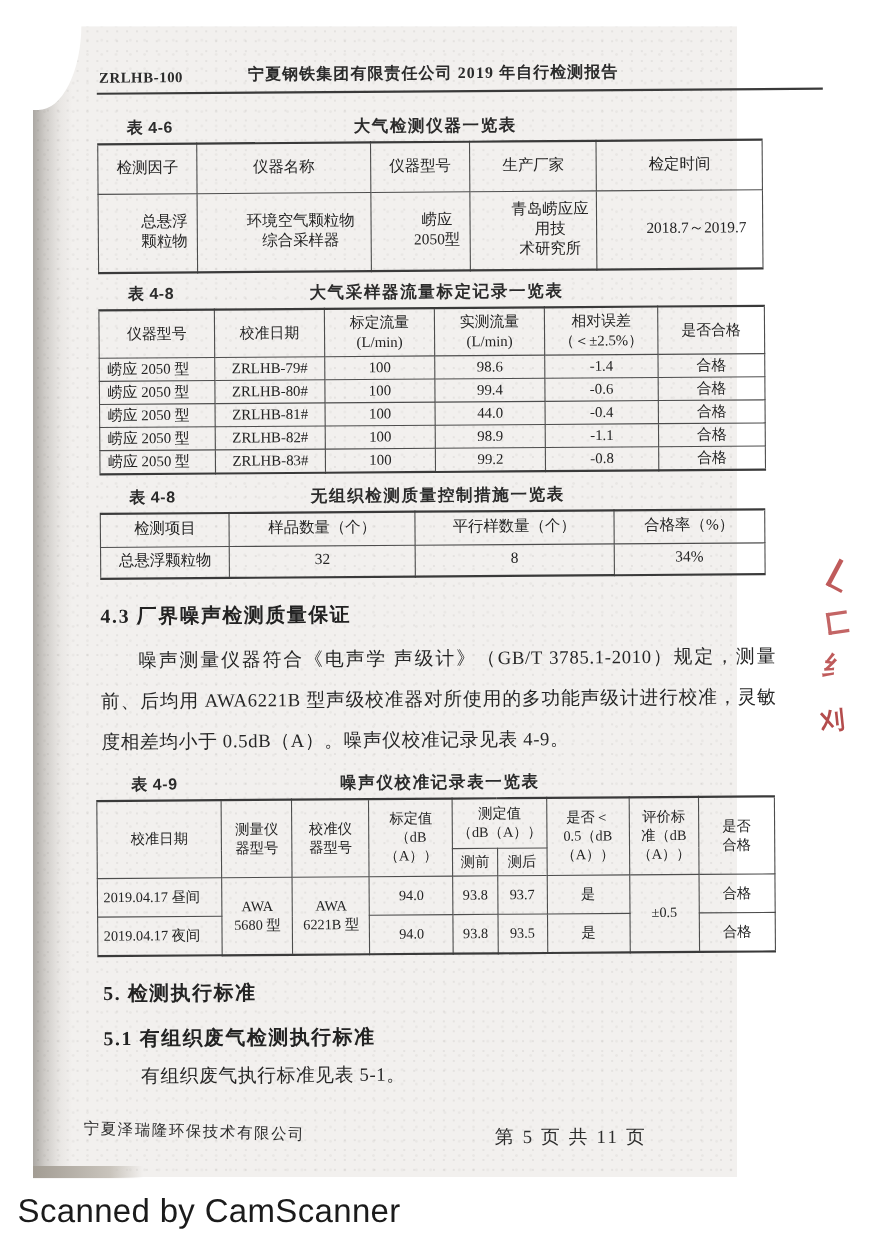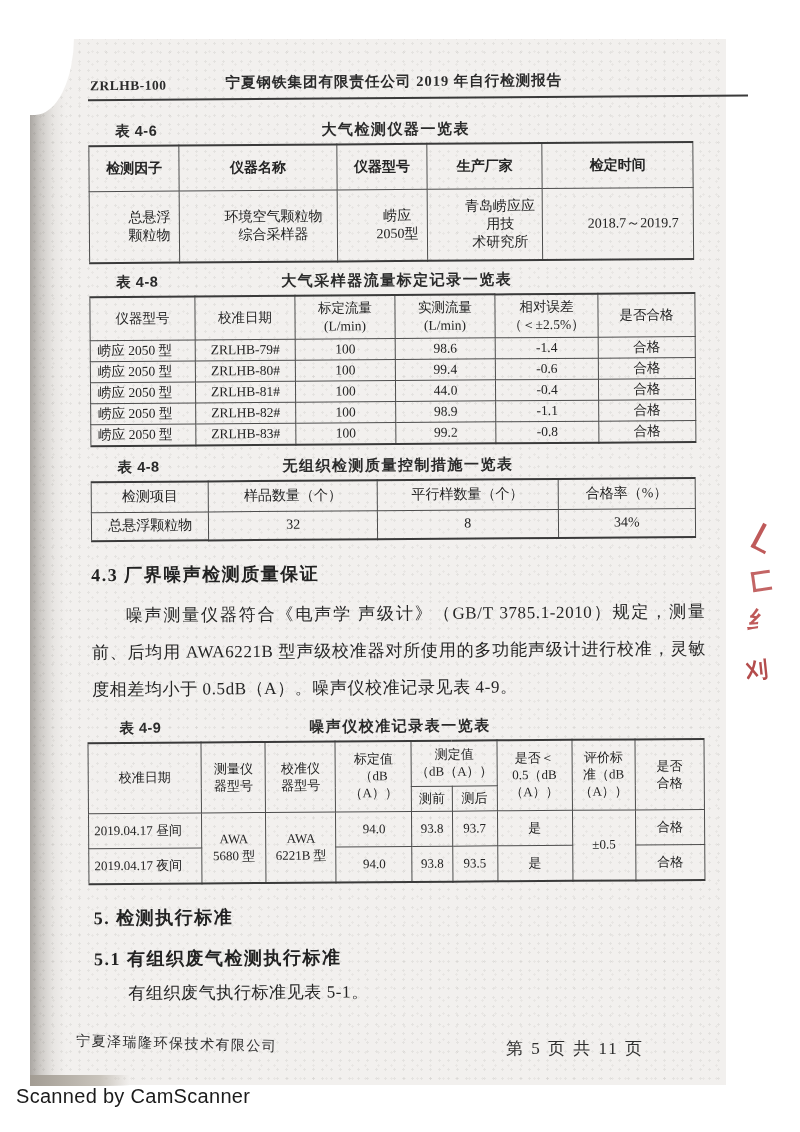--- a/index.html
+++ b/index.html
@@ -2,28 +2,27 @@
 <html><head>
 <meta charset="utf-8">
 <style>
   html,body{margin:0;padding:0;}
   body{
     width:800px;height:1132px;position:relative;overflow:hidden;
     background:#ffffff;
     font-family:"Liberation Serif", serif;
   }
   .page{
-    position:absolute;left:30px;top:24px;width:696px;height:1046px;
+    position:absolute;left:30px;top:24px;width:640px;height:1046px;
     background-color:#f2f0ee;
     background-image:
       radial-gradient(rgba(110,105,98,0.10) 1px, transparent 1.4px),
       radial-gradient(rgba(110,105,98,0.07) 1px, transparent 1.4px);
     background-size:9px 9px, 13px 13px;
     background-position:0 0, 4px 6px;
-    margin-top:15px;
   }
   .edge-shadow{
     position:absolute;left:0;top:0;bottom:0;width:36px;
     background:linear-gradient(to right, rgba(72,66,58,0.42) 0%, rgba(105,99,90,0.26) 30%, rgba(140,134,125,0.10) 65%, rgba(0,0,0,0) 100%);
   }
   .corner-curve{
     position:absolute;left:-2px;top:-2px;width:46px;height:78px;background:#ffffff;
     border-bottom-right-radius:85% 100%;
   }
   .bottom-shadow{
@@ -40,21 +39,21 @@
   .doc-title{position:absolute;left:0;bottom:6px;width:612px;text-align:center;font-size:14.5px;font-weight:bold;letter-spacing:1px;}
   
   .tbl-caption{position:relative;height:22px;margin-bottom:1px;font-weight:bold;font-family:"Liberation Sans",sans-serif;}
   .tbl-label{position:absolute;left:27px;top:0;font-size:14.5px;letter-spacing:.5px;}
   .tbl-title{position:absolute;left:0;top:0;width:100%;text-align:center;font-size:15px;letter-spacing:1.5px;}
   
   table{border-collapse:collapse;width:605px;table-layout:fixed;text-align:center;color:#242424;
         border-top:2.5px solid #3a3a3a;border-bottom:2.5px solid #3a3a3a;}
   th,td{border:1.2px solid #4d4d4d;white-space:pre-line;font-weight:normal;padding:1px 2px;line-height:1.3;}
   thead th{border-bottom-width:1.6px;}
-  .t46 th{height:42px;font-size:14px;font-weight:bold;}
+  .t46 th{height:42px;font-size:14px;}
   .t46 td{height:68px;font-size:14px;padding-left:32px;}
   .t47 th{height:40px;font-size:13.5px;}
   .t47 td{height:18px;font-size:13.5px;}
   .t47 td.tal{text-align:left;padding-left:7px;}
   .t48 th{height:27px;font-size:14px;}
   .t48 td{height:25px;font-size:14px;}
   .t49{width:617px;margin-left:-5px;}
   .t49 th{font-size:13px;}
   .t49 tr.mainhead th{height:42px;}
   .t49 tr.subhead th{height:22px;}
@@ -74,21 +73,21 @@
   
   .footer-company{position:absolute;left:46px;top:996px;font-size:14px;letter-spacing:1.5px;color:#2d2d2d;transform:rotate(1.6deg);}
   .footer-page{position:absolute;right:82px;top:998px;font-size:17px;letter-spacing:2px;color:#2d2d2d;}
   
   .stamp{position:absolute;left:710px;top:458px;width:34px;height:200px;overflow:hidden;}
   .stamp .f1{position:absolute;left:16px;top:28px;width:12px;height:24px;border-left:4px solid #b03232;border-bottom:3px solid #b03232;transform:rotate(28deg);opacity:.8;}
   .stamp .f2{position:absolute;left:12px;top:74px;width:16px;height:14px;border:3px solid #b03232;border-right:none;transform:rotate(-8deg);opacity:.75;}
   .stamp .f3{position:absolute;left:8px;top:108px;width:22px;height:30px;overflow:hidden;color:#b03232;font-size:24px;font-weight:bold;opacity:.8;transform:rotate(12deg);}
   .stamp .f4{position:absolute;left:6px;top:158px;width:24px;height:28px;overflow:hidden;color:#a82e2e;font-size:22px;font-weight:bold;opacity:.85;transform:rotate(-6deg);}
   
-  .scan-label{position:absolute;left:16px;top:1085px;font-family:"Liberation Sans",sans-serif;font-size:20px;color:#1b1b1b;letter-spacing:.3px;}
+  .scan-label{position:absolute;left:16px;top:1085px;font-family:"Liberation Sans",sans-serif;font-size:30px;color:#1b1b1b;letter-spacing:.3px;}
 </style>
 </head>
 <body>
 
 <div class="page">
   <div class="edge-shadow"></div>
   <div class="corner-curve"></div>
   <div class="bottom-shadow"></div>
 
   <div class="content">

